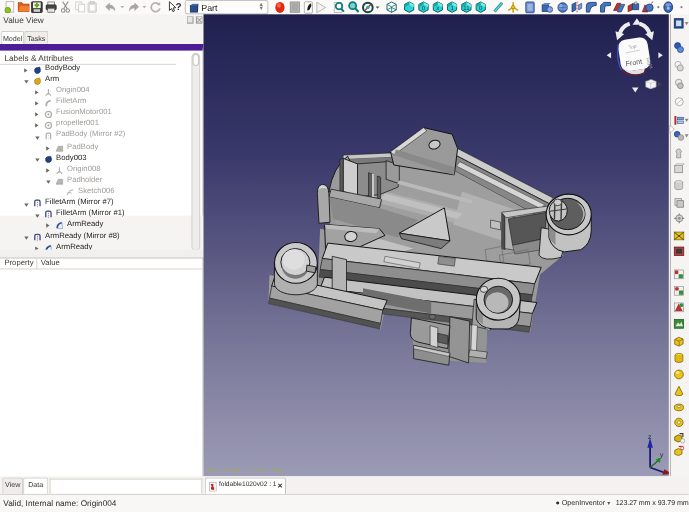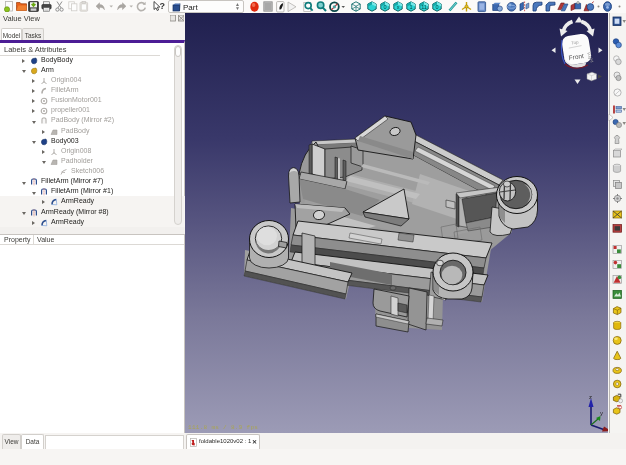--- a/index.html
+++ b/index.html
@@ -4,21 +4,21 @@
 <style>
 * { margin:0; padding:0; box-sizing:border-box; }
 html,body { width:626px; height:465px; overflow:hidden; font-family:"Liberation Sans", sans-serif; background:#f7f5f3; }
 #page { position:absolute; top:0; left:0; width:626px; height:465px; }
 #toolbar { position:absolute; left:0; top:0; width:626px; height:13px; background:#fbfaf9; }
 #toolbar svg, #toolbar .ti { position:absolute; top:0; }
 #dock { position:absolute; left:0; top:13px; width:185px; height:436px; background:#f6f4f2; }
 #dock-title { position:absolute; left:3px; top:1px; font-size:7.5px; color:#3c3b37; }
 .tab { position:absolute; font-size:6.5px; color:#3c3b37; text-align:center; border:1px solid #d2cfcb; border-bottom:none; background:#efedeb; border-radius:2px 2px 0 0; padding-top:2.5px; }
 .tab.active { background:#fff; }
-#tree { position:absolute; left:0px; top:27px; width:185px; height:156px; background:#fff; border-top:3px solid #4c1d95; border-right:1px solid #c8c4c0; }
+#tree { position:absolute; left:0px; top:27px; width:185px; height:156px; background:#fff; border-top:6px solid #4c1d95; border-right:1px solid #c8c4c0; }
 #tree-head { position:absolute; left:4px; top:2px; font-size:7.5px; color:#3c3b37; }
 .row { position:absolute; left:0; width:100%; height:10px; font-size:7px; white-space:nowrap; }
 .row .arr { position:absolute; top:2.5px; width:0; height:0; }
 .arr.c { border-left:3.5px solid #6a6762; border-top:2.5px solid transparent; border-bottom:2.5px solid transparent; }
 .arr.o { border-top:3.5px solid #6a6762; border-left:2.5px solid transparent; border-right:2.5px solid transparent; margin-top:1.5px; }
 .row .ic { position:absolute; top:0.5px; width:8px; height:8px; }
 .row .tx { position:absolute; top:-0.5px; color:#1c1b19; }
 .row .tx.dim { color:#a09d99; }
 #splitter { position:absolute; left:0; top:214px; width:185px; height:7px; background:#f2f0ee; }
 #props { position:absolute; left:0; top:221px; width:185px; height:199px; background:#fff; border-top:1px solid #c8c4c0; border-right:1px solid #c8c4c0; }
@@ -644,13 +644,18 @@
   <div id="tabbar">
     <div id="doctab">
       <svg style="position:absolute;left:3px;top:3px;" width="8" height="9">
           <rect x="0.5" y="0.5" width="6" height="8" fill="#fff" stroke="#b5b2ae" stroke-width="0.7"></rect>
           <path d="M1.5 2 L4 2 L4 4.5 Q5.5 5.5 4.5 7.5 L2 7 Q1 5 2.5 4.2 Z" fill="#c02020"></path>
         </svg>
       <span style="position:absolute;left:12px;top:3px;font-size:6px;">foldable1020v02 : 1</span>
       <span style="position:absolute;right:2px;top:3px;color:#333;font-size:6px;font-weight:bold;">✕</span>
     </div>
   </div>
+  <div id="status">
+    <span style="position:absolute;left:3px;top:3px;font-size:7.5px;">Valid, Internal name: Origin004</span>
+    <span style="position:absolute;left:505px;top:3.5px;font-size:6.5px;">● OpenInventor <span style="color:#555;font-size:5.5px;">▾</span></span>
+    <span style="position:absolute;right:0px;top:3.5px;font-size:6.5px;letter-spacing:-0.1px;">123.27 mm x 93.79 mm</span>
+  </div>
 </div>
 
 </body></html>

